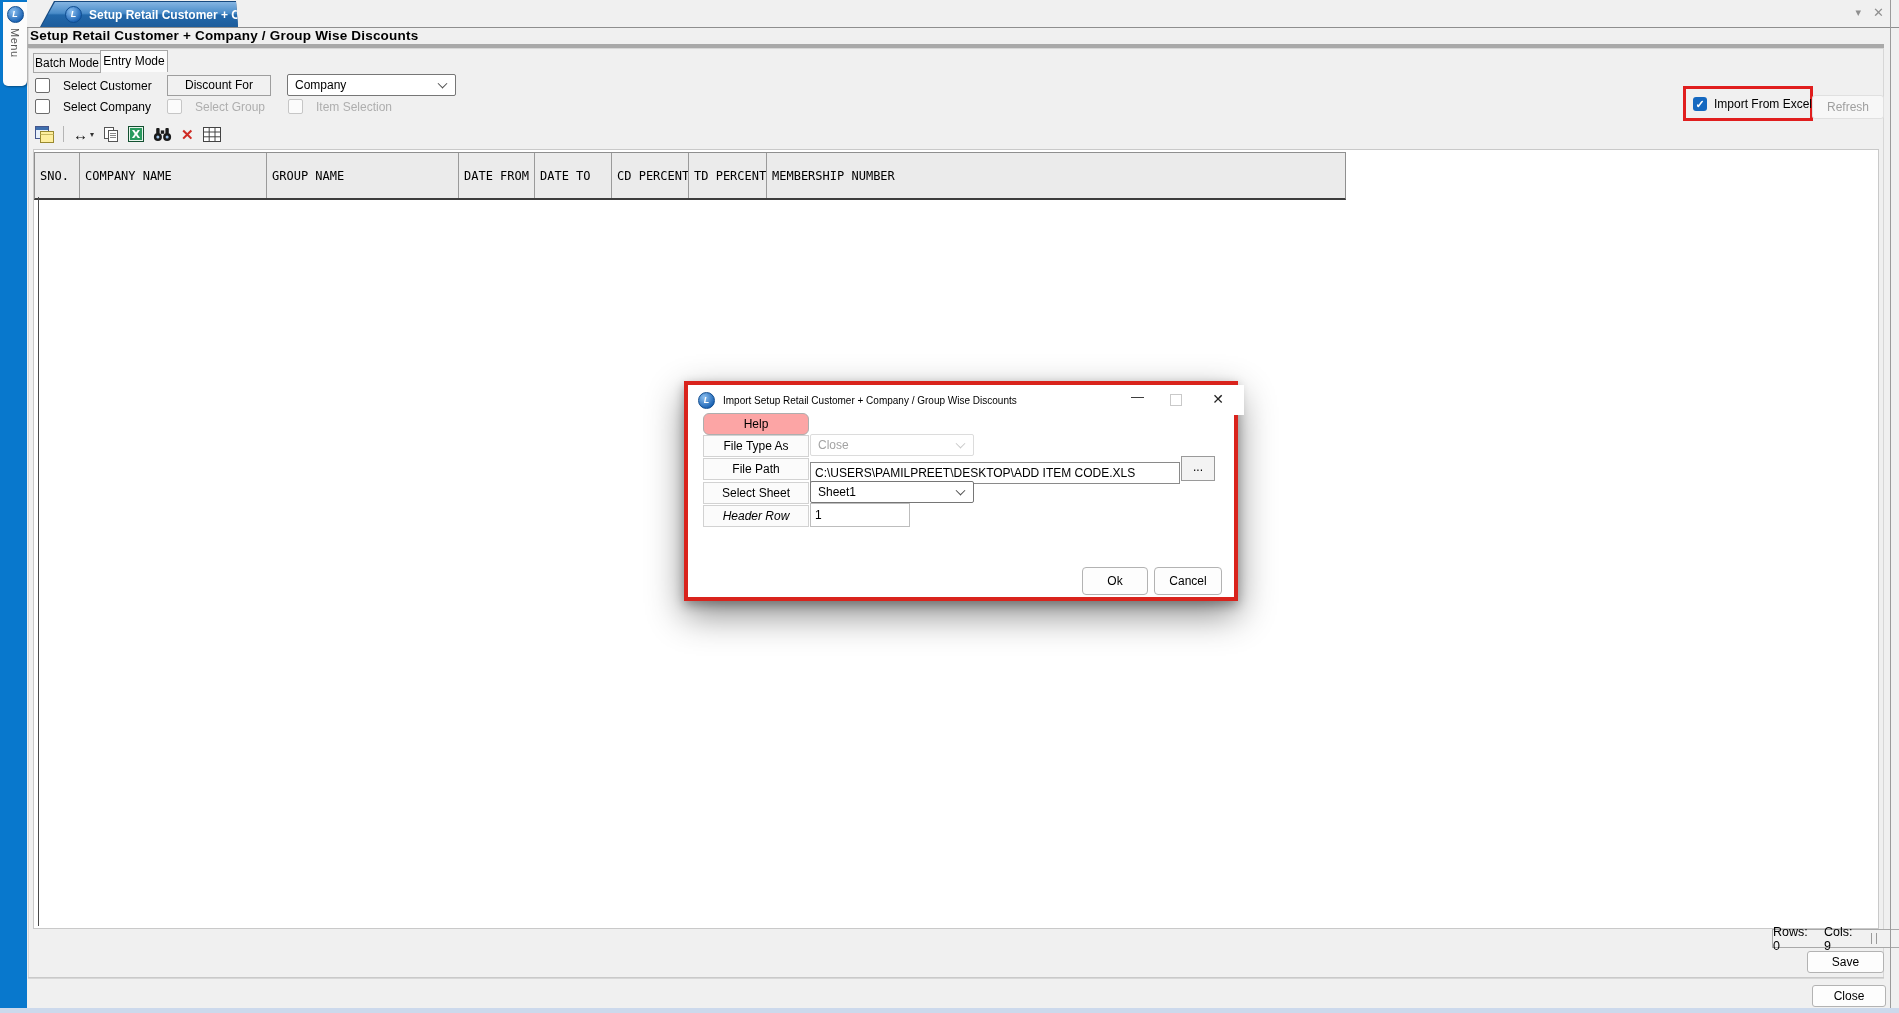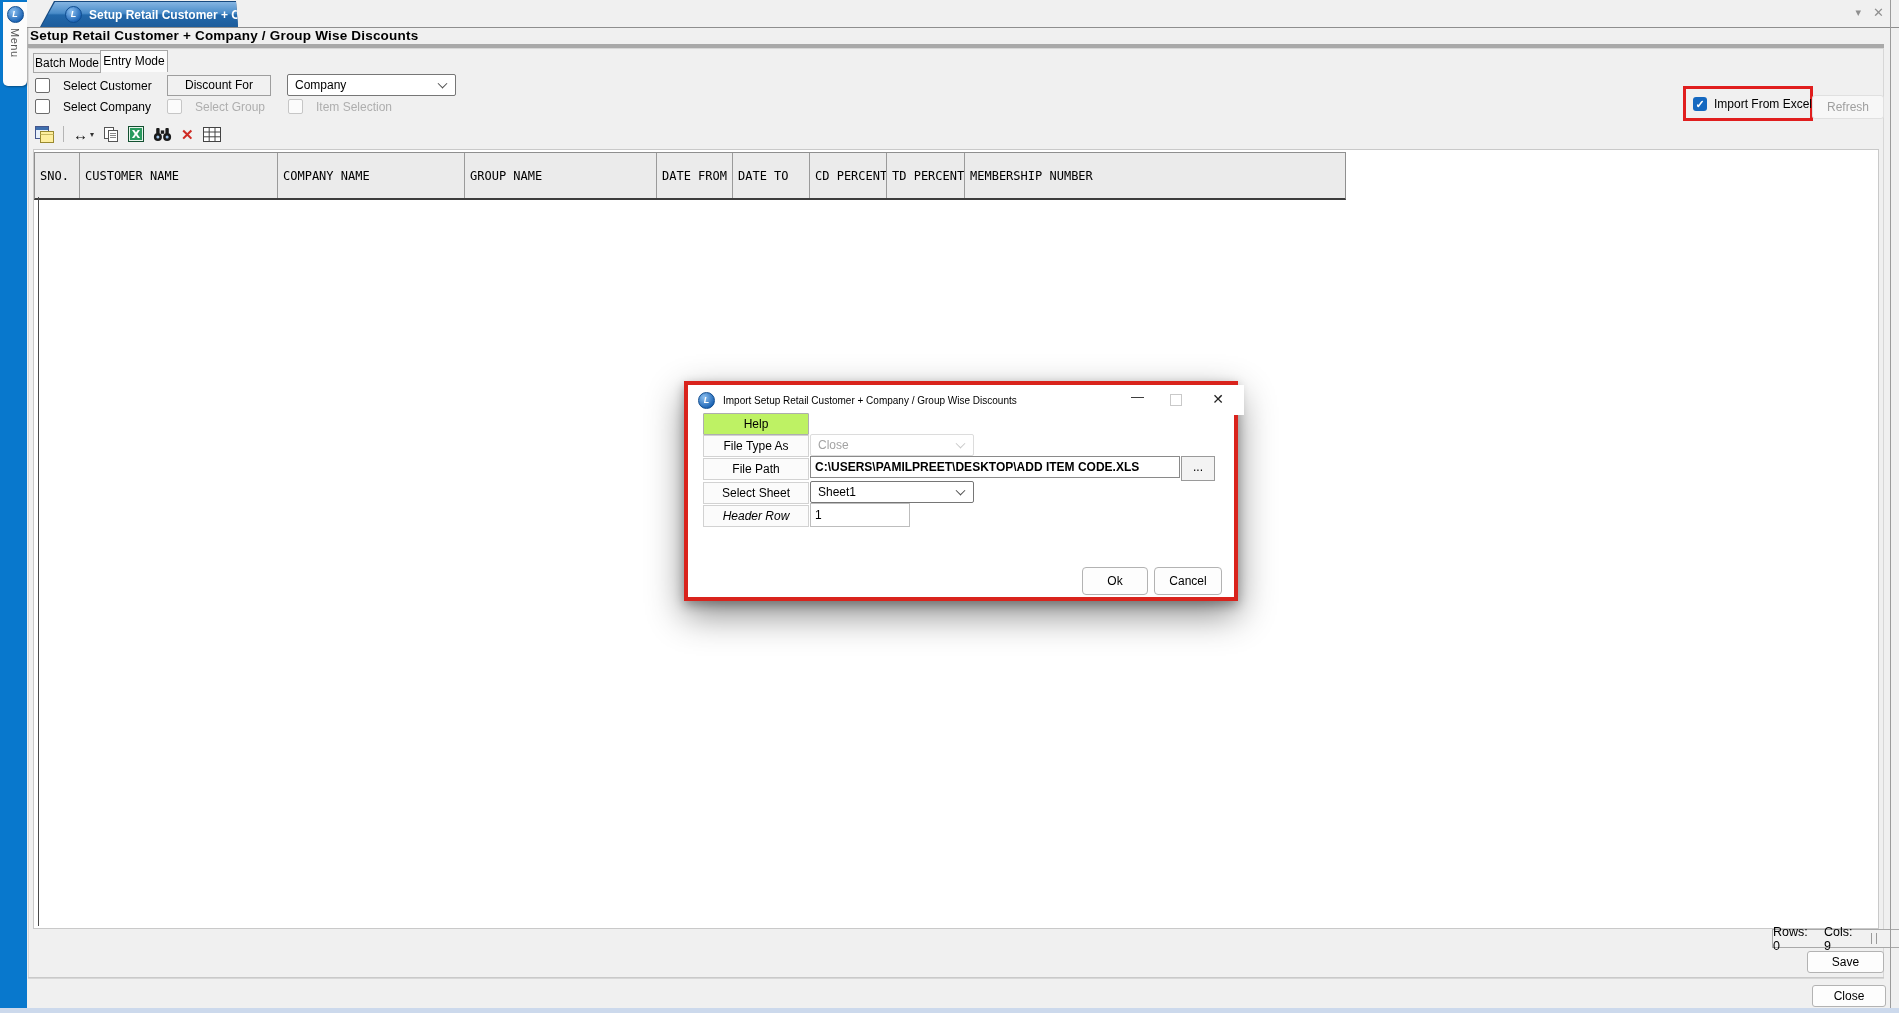--- a/index.html
+++ b/index.html
@@ -143,21 +143,21 @@
   .dlg-min   { position:absolute; right:100px; top:4px; font-size:13px; color:#222; cursor:pointer; }
   .dlg-max   { position:absolute; right:62px; top:9px; width:10px; height:10px; border:1px solid #c9c9c9; cursor:default; }
   .dlg-close { position:absolute; right:20px; top:6px; font-size:14px; color:#222; cursor:pointer; }
 
   .dlg-label {
     position:absolute; left:15px; width:104px; height:20px; line-height:20px;
     border:1px solid #d2d2d2; background:#fbfbfb; text-align:center; font-size:12px;
   }
   .dlg-help {
     position:absolute; left:15px; top:28px; width:104px; height:20px; line-height:20px;
-    border:1px solid #aeaeae; border-radius:1px; background:#bef264; text-align:center; cursor:pointer;
+    border:1px solid #aeaeae; border-radius:6px; background:#fca5a5; text-align:center; cursor:pointer;
   }
   .dlg-field { position:absolute; left:122px; }
   .dlg-combo { width:155px; height:20px; }
   .dlg-input {
     border:1px solid #8a8a8a; font-family:"Liberation Sans",sans-serif; font-size:12px;
     padding:0 4px; height:20px; background:#fff; color:#000;
   }
   .dlg-browse {
     position:absolute; left:493px; top:71px; width:32px; height:23px; line-height:20px;
     background:#f3f3f3; border:1px solid #9a9a9a; text-align:center; cursor:pointer;
@@ -277,21 +277,20 @@
         <line x1="0.5" y1="9.8" x2="17.5" y2="9.8" stroke="#444"></line>
         <line x1="6.2" y1="0.5" x2="6.2" y2="14.5" stroke="#444"></line>
         <line x1="12" y1="0.5" x2="12" y2="14.5" stroke="#444"></line>
       </svg>
     </span>
   </div>
 
   <div class="abs grid-area"></div>
   <div class="abs grid-header">
     <div class="gh-cell c0">SNO.</div>
-    <div class="gh-cell c1">CUSTOMER NAME</div>
     <div class="gh-cell c2">COMPANY NAME</div>
     <div class="gh-cell c3">GROUP NAME</div>
     <div class="gh-cell c4">DATE FROM</div>
     <div class="gh-cell c5">DATE TO</div>
     <div class="gh-cell c6">CD PERCENT</div>
     <div class="gh-cell c7">TD PERCENT</div>
     <div class="gh-cell c8">MEMBERSHIP NUMBER</div>
   </div>
   <div class="abs grid-left-line"></div>
 
@@ -320,21 +319,21 @@
 
     <div class="dlg-help">Help</div>
 
     <div class="dlg-label" style="top:50px;">File Type As</div>
     <div class="dlg-field combo dlg-combo combo-dis" style="top:49px;">
       <span>Close</span>
       <span class="chev chev-dis"></span>
     </div>
 
     <div class="dlg-label" style="top:73px;">File Path</div>
-    <input class="dlg-field dlg-input" style="top: 71px; width: 360px; font-weight: bold;" value="C:\USERS\PAMILPREET\DESKTOP\ADD ITEM CODE.XLS">
+    <input class="dlg-field dlg-input" style="top: 77px; width: 360px;" value="C:\USERS\PAMILPREET\DESKTOP\ADD ITEM CODE.XLS">
     <div class="dlg-browse">...</div>
 
     <div class="dlg-label" style="top:97px;">Select Sheet</div>
     <div class="dlg-field combo dlg-combo" style="top:96px;">
       <span>Sheet1</span>
       <span class="chev"></span>
     </div>
 
     <div class="dlg-label" style="top:120px;font-style:italic;">Header Row</div>
     <input class="dlg-field dlg-input" style="top: 118px; width: 90px; height: 22px; border-color: rgb(189, 189, 189);" value="1">

